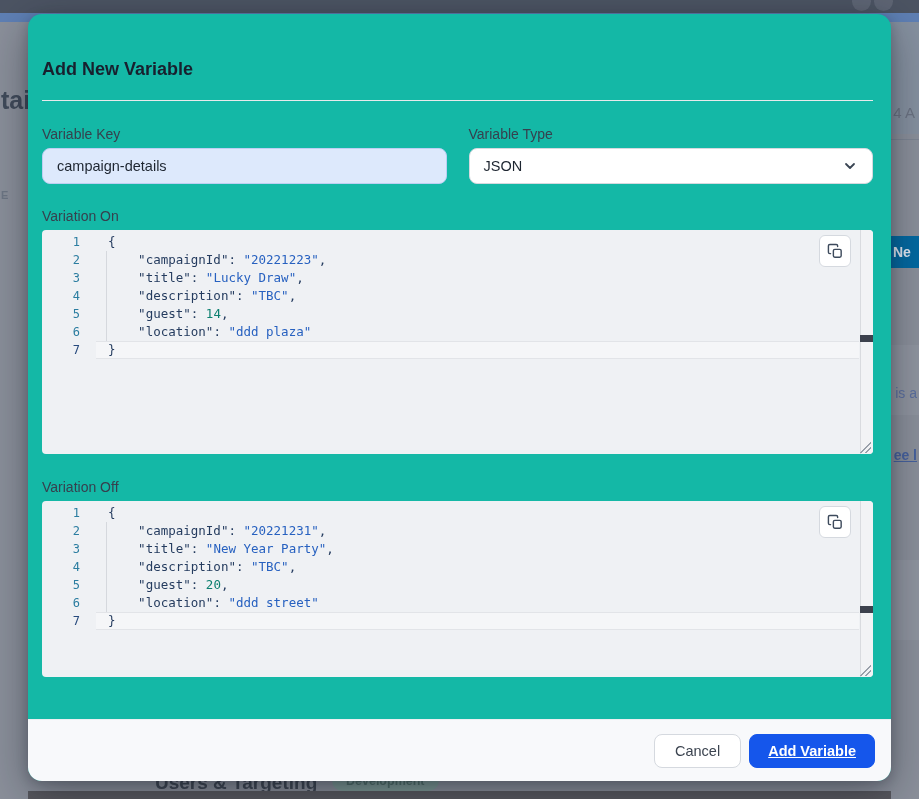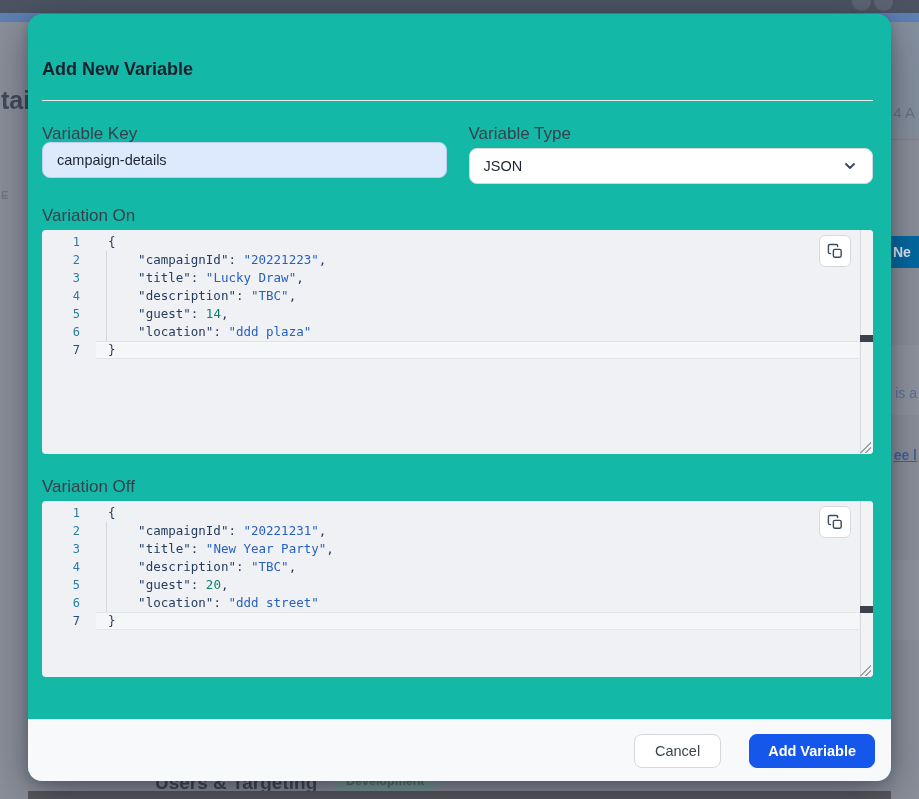--- a/index.html
+++ b/index.html
@@ -32,22 +32,22 @@
   
   .modal { position: absolute; left: 28px; top: 14px; width: 863px; height: 767px; background: #14b8a6;
            border-radius: 14px; box-shadow: 0 12px 45px rgba(15,20,30,0.40), 0 3px 12px rgba(15,20,30,0.22);
            z-index: 2; display: flex; flex-direction: column; overflow: hidden; }
   .modal-body { flex: 1; display: flex; flex-direction: column; padding: 46px 18px 0 14px; min-height: 0; }
   .modal-title { font-size: 18px; font-weight: 700; color: #18202e; line-height: 19px; }
   .divider { margin-top: 21px; height: 1px; background: #e8eaec; }
 
   .fields-row { display: flex; gap: 22px; margin-top: 25px; }
   .field { flex: 1; min-width: 0; }
-  .field-label, .editor-label { font-size: 17px; color: #36404e; line-height: 16px; display: block; }
-  .input-key { margin-top: 0; width: 100%; height: 36px; border-radius: 8px; padding: 0 14px;
+  .field-label, .editor-label { font-size: 14px; color: #36404e; line-height: 16px; display: block; }
+  .input-key { margin-top: 6px; width: 100%; height: 36px; border-radius: 8px; padding: 0 14px;
                background: #dde9fc; border: 1px solid #bdcff3; font-size: 14.5px; color: #1d2530;
                font-family: "Liberation Sans", sans-serif; outline: none; }
   .select { margin-top: 6px; width: 100%; height: 36px; border-radius: 8px; padding: 0 14px;
             background: #fff; border: 1px solid #d5d9df; display: flex; align-items: center;
             justify-content: space-between; font-size: 14.5px; color: #1d2530; cursor: pointer; }
 
   .editor-label { margin-top: 24px; }
   .editor-label.second { margin-top: 25px; }
   .editor { position: relative; margin-top: 6px; background: #eff1f4; border-radius: 4px; overflow: hidden; }
   .editor.on { height: 224px; }
@@ -68,25 +68,25 @@
   .copy-btn { position: absolute; top: 5px; right: 22px; width: 32px; height: 32px; background: #fff;
               border: 1px solid #d5d9df; border-radius: 6px; display: flex; align-items: center;
               justify-content: center; cursor: pointer; z-index: 3; }
   .sb-zone { position: absolute; right: 0; top: 0; bottom: 0; width: 13px; background: #f2f3f5;
              border-left: 1px solid #d9dbdf; }
   .sb-thumb { position: absolute; top: 105px; left: -1px; right: 0; height: 7px; background: #3c414d; }
   .resize-handle { position: absolute; right: 2px; bottom: 1px; width: 11px; height: 11px; cursor: nwse-resize; z-index: 3;
       background: linear-gradient(135deg, transparent 0 48%, #99a0aa 48% 56%, transparent 56% 72%, #99a0aa 72% 80%, transparent 80%); }
 
   .footer { margin-top: auto; height: 62px; background: #f8f9fb; border-top: 1px solid #edeff2;
-            display: flex; align-items: center; justify-content: flex-end; gap: 28px; padding: 0 16px; }
+            display: flex; align-items: center; justify-content: flex-end; gap: 8px; padding: 0 16px; }
   .btn { height: 34px; border-radius: 8px; font-family: "Liberation Sans", sans-serif;
          font-size: 14.5px; cursor: pointer; }
   .btn-cancel { background: #fff; border: 1px solid #d5d9df; color: #3c4450; padding: 0 20px; font-weight: 500; }
-  .btn-primary { background: #1556eb; border: 1px solid #1556eb; color: #fff; padding: 0 18px; font-weight: 600; }
+  .btn-primary { background: #1556eb; border: 1px solid #1556eb; color: #fff; padding: 0 18px; font-weight: 600; text-decoration: underline; }
 </style>
 </head>
 <body>
 
 <div id="screen">
 
   <div class="navbar">
     <div class="nav-circle" style="right:48px;"></div>
     <div class="nav-circle" style="right:26px;"></div>
   </div>

